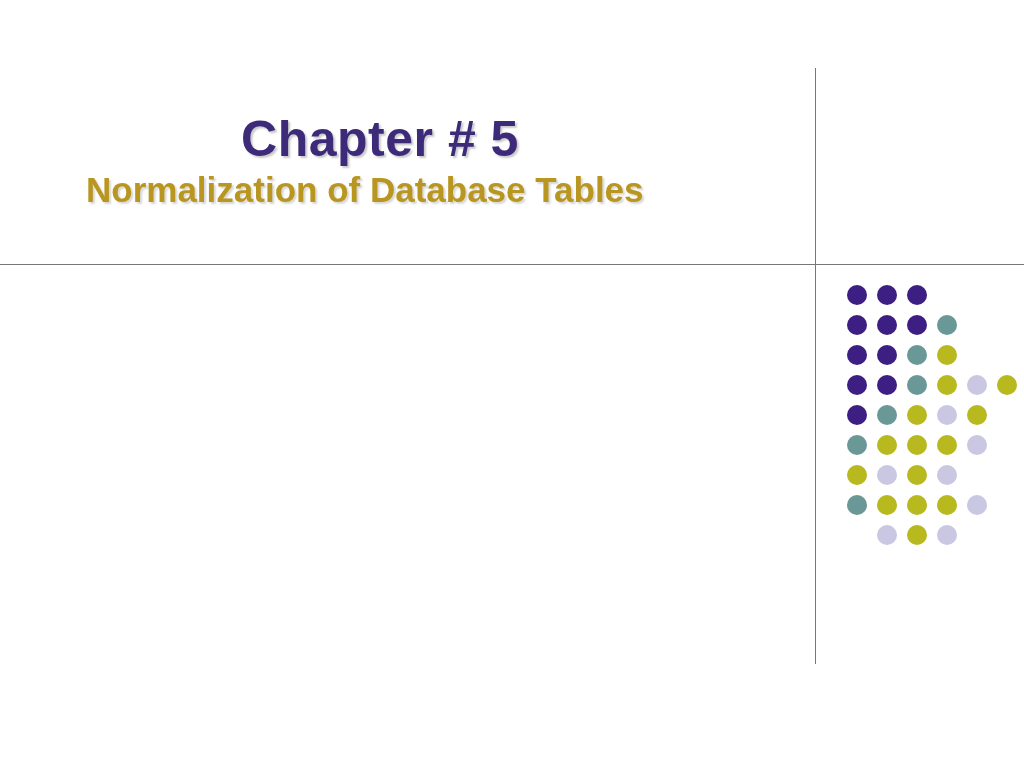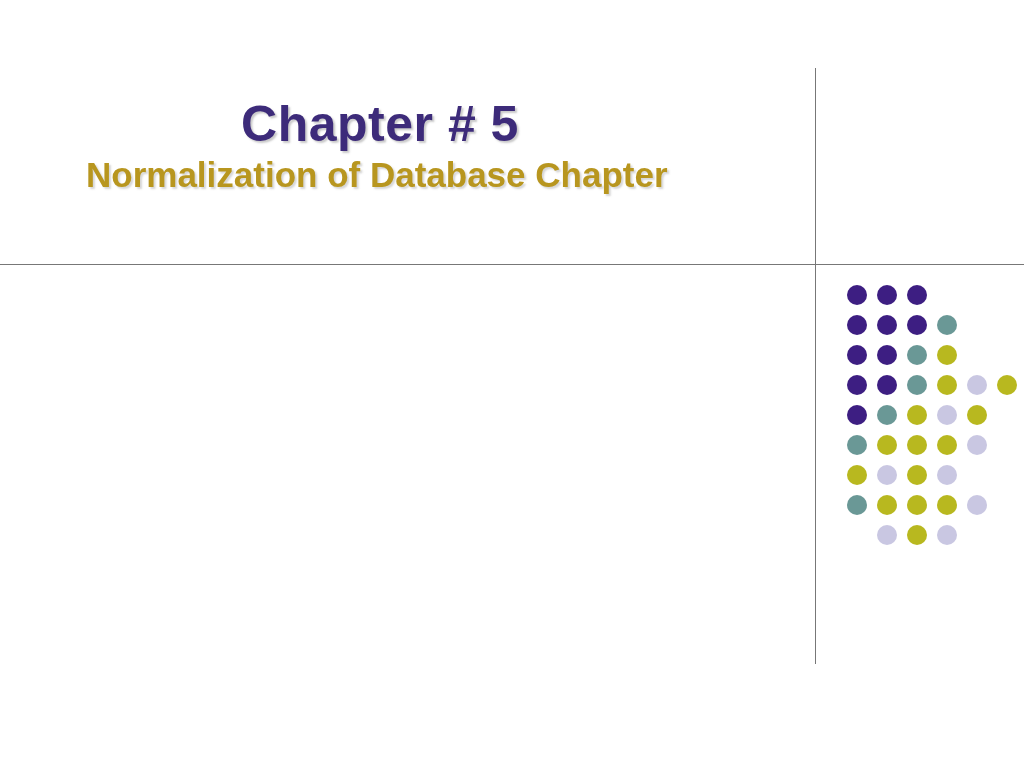--- a/index.html
+++ b/index.html
@@ -6,21 +6,21 @@
     body {
       width: 1024px;
       height: 768px;
       background: #ffffff;
       font-family: Arial, Helvetica, sans-serif;
       position: relative;
       overflow: hidden;
     }
     .title-block {
       position: absolute;
-      top: 95px;
+      top: 110px;
       left: 0;
       width: 760px;
       text-align: left;
     }
     .chapter-title {
       font-size: 50px;
       font-weight: bold;
       color: #3d2b7a;
       text-shadow: 2px 2px 2px rgba(100,100,100,0.35);
       text-align: center;
@@ -69,21 +69,21 @@
     .teal   { background: #6a9896; }
     .olive  { background: #b8b81f; }
     .lav    { background: #c9c7e2; }
     .empty  { background: transparent; }
   </style>
 </head>
 <body>
 
 <div class="title-block">
   <div class="chapter-title">Chapter # 5</div>
-  <div class="subtitle">Normalization of Database Chapter</div>
+  <div class="subtitle">Normalization of Database Tables</div>
 </div>
 
 <div class="h-line"></div>
 <div class="v-line"></div>
 
 <div class="dot-grid" id="dot-grid">
     <div class="dot purple"></div>
     <div class="dot purple"></div>
     <div class="dot purple"></div>
     <div class="dot empty"></div>

